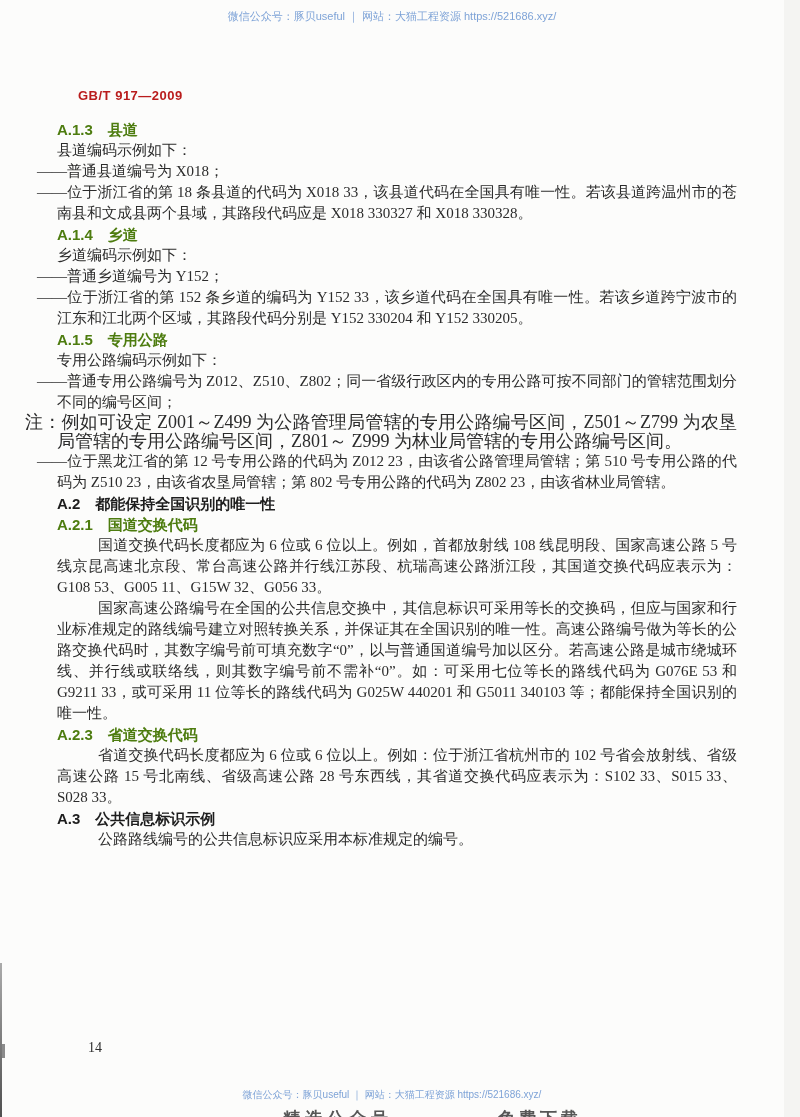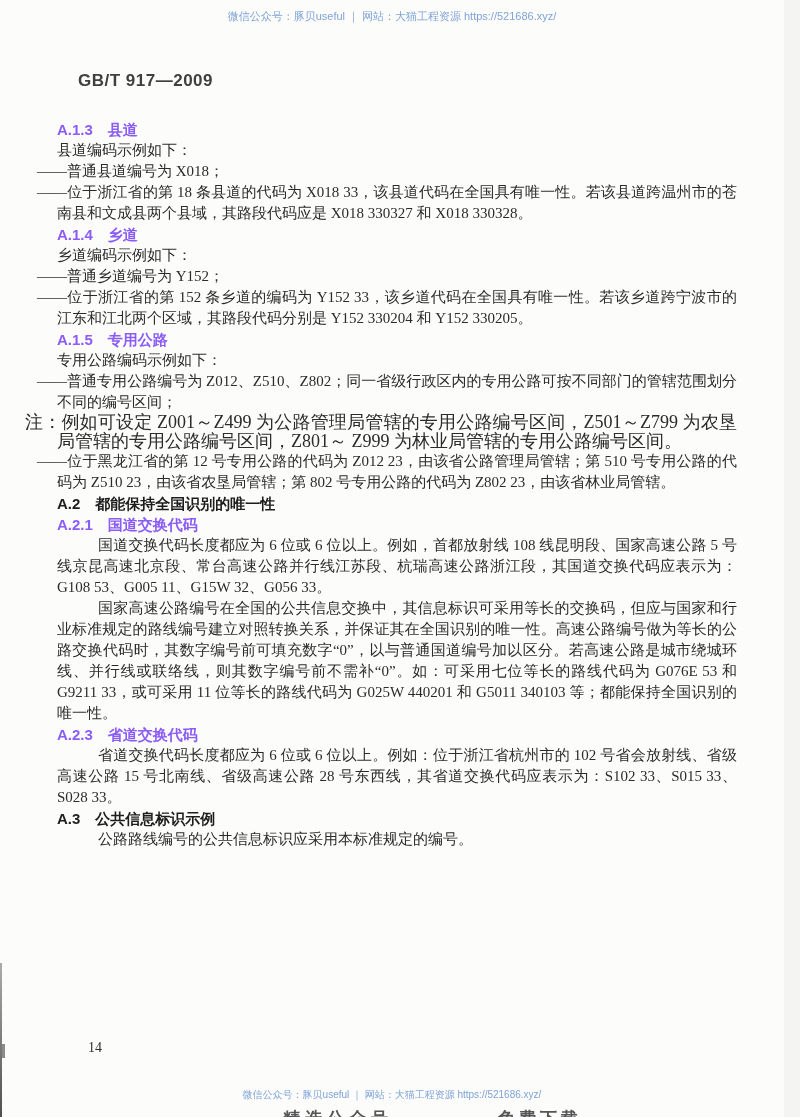--- a/index.html
+++ b/index.html
@@ -13,33 +13,33 @@
   }
   .watermark{
     position:absolute;left:0;width:100%;
     text-align:center;
     color:#7ea3d7;
     font-family:"Liberation Sans","DejaVu Sans",sans-serif;
   }
   .watermark.top{top:9px;font-size:11px;}
   .watermark.bottom{top:1088px;font-size:10px;}
   .doc-number{
-    position:absolute;left:78px;top:71px;
+    position:absolute;left:78px;top:88px;
     font-family:"Liberation Sans","DejaVu Sans",sans-serif;
-    font-weight:700;font-size:17px;letter-spacing:.5px;color:#404040;
+    font-weight:700;font-size:13px;letter-spacing:.5px;color:#b91c1c;
   }
   .doc-body{
     position:absolute;left:57px;top:119px;width:680px;
     font-size:15px;line-height:21px;
   }
   .doc-body p{margin:0;}
   .h3{
     margin-left:21px;margin-top:2px;margin-bottom:2px;
     font-family:"Liberation Sans","DejaVu Sans",sans-serif;
-    font-weight:700;color:#8b5cf6;
+    font-weight:700;color:#4d7c0f;
   }
   .h2{
     margin-left:21px;margin-top:9px;margin-bottom:7px;
     font-family:"Liberation Sans","DejaVu Sans",sans-serif;
     font-weight:700;color:#1d1d1d;
   }
   .sub{margin-left:41px;}
   .dash{margin-left:61px;text-indent:-20px;text-align:justify;}
   .para{text-indent:41px;text-align:justify;}
   .note{

